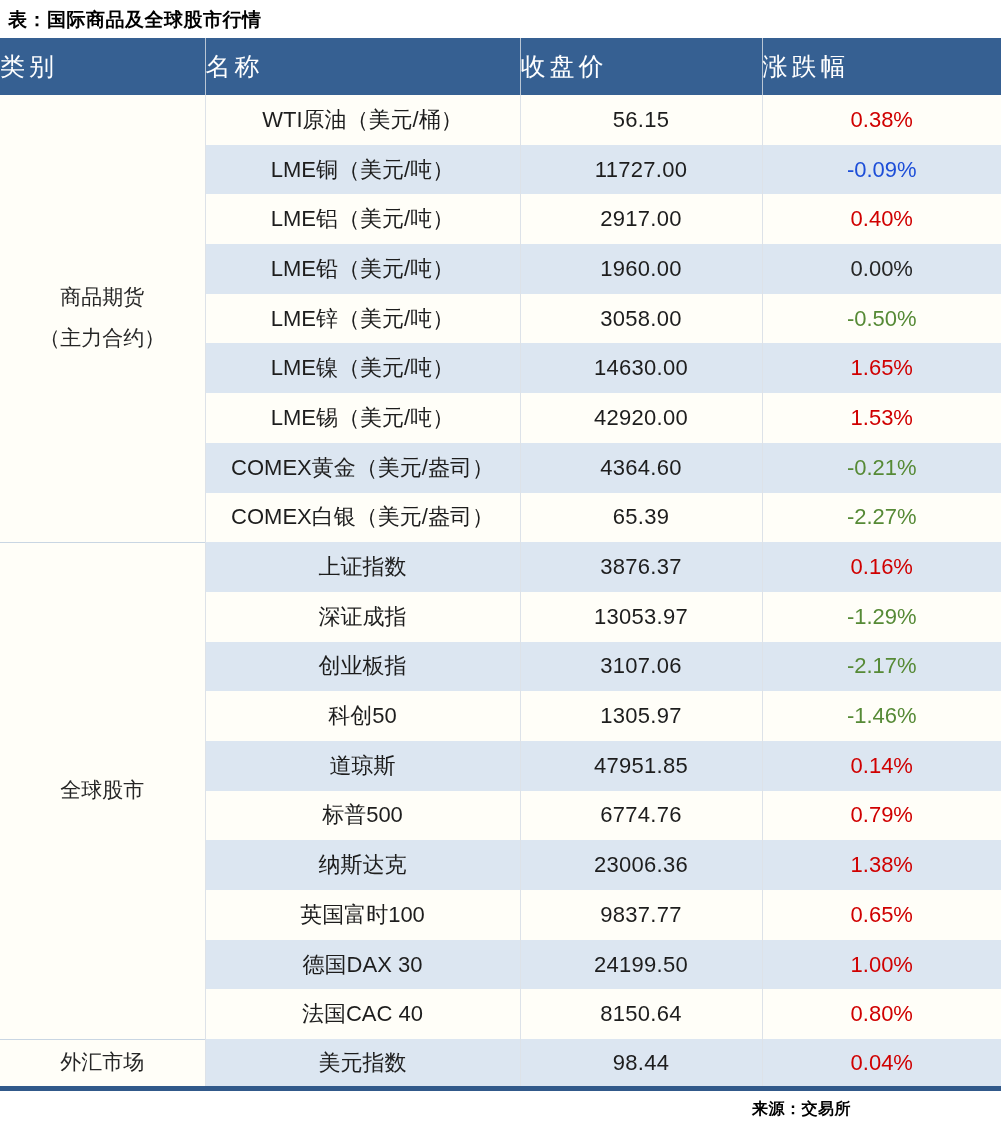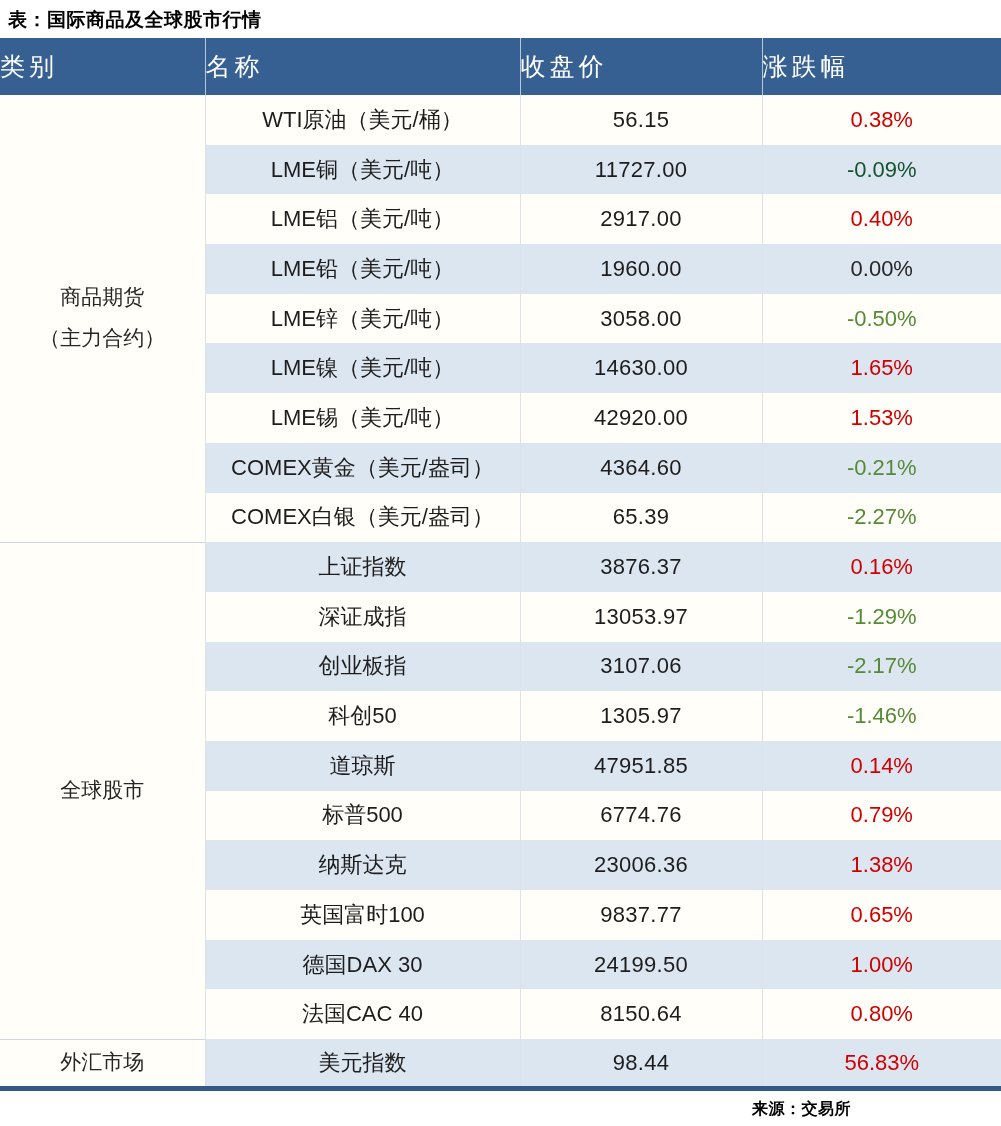--- a/index.html
+++ b/index.html
@@ -98,21 +98,21 @@
             <div>商品期货</div>
             <div>（主力合约）</div>
           </td>
           <td class="data name">WTI原油（美元/桶）</td>
           <td class="data close">56.15</td>
           <td class="data change" style="color: rgb(208, 0, 0);">0.38%</td>
         </tr>
         <tr class="band">
           <td class="data name">LME铜（美元/吨）</td>
           <td class="data close">11727.00</td>
-          <td class="data change" style="color: #14532d;">-0.09%</td>
+          <td class="data change" style="color: #1d4ed8;">-0.09%</td>
         </tr>
         <tr>
           <td class="data name">LME铝（美元/吨）</td>
           <td class="data close">2917.00</td>
           <td class="data change" style="color: rgb(208, 0, 0);">0.40%</td>
         </tr>
         <tr class="band">
           <td class="data name">LME铅（美元/吨）</td>
           <td class="data close">1960.00</td>
           <td class="data change" style="color: rgb(38, 38, 38);">0.00%</td>
@@ -194,20 +194,20 @@
           <td class="data name">法国CAC 40</td>
           <td class="data close">8150.64</td>
           <td class="data change" style="color: rgb(208, 0, 0);">0.80%</td>
         </tr>
         <tr class="band">
           <td class="cat sec-border" rowspan="1">
             <div>外汇市场</div>
           </td>
           <td class="data name">美元指数</td>
           <td class="data close">98.44</td>
-          <td class="data change" style="color: rgb(208, 0, 0);">56.83%</td>
+          <td class="data change" style="color: rgb(208, 0, 0);">0.04%</td>
         </tr>
       </tbody>
   </table>
 
   <div class="source">来源：交易所</div>
 
 </div>
 
 </body></html>

